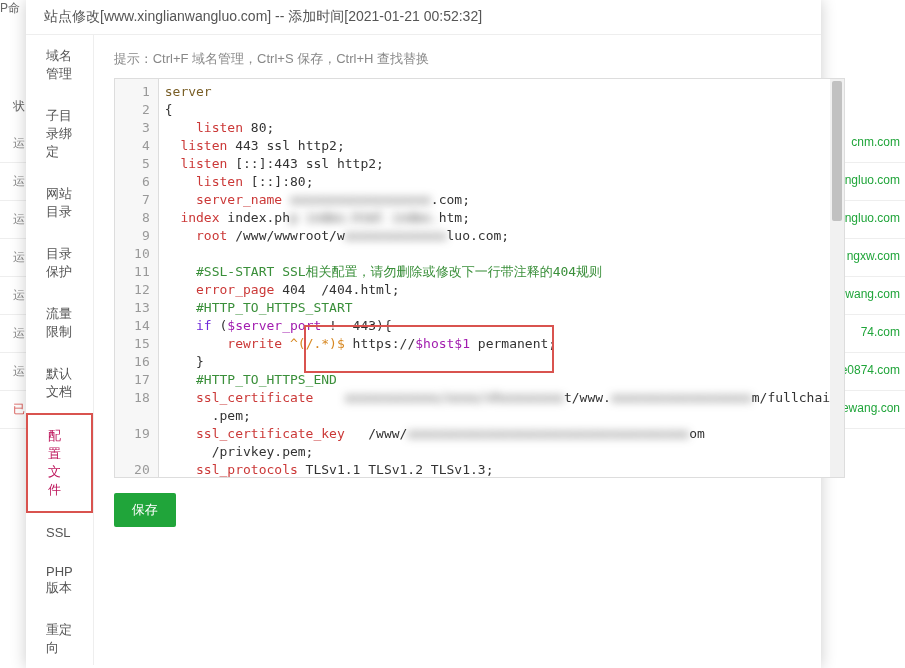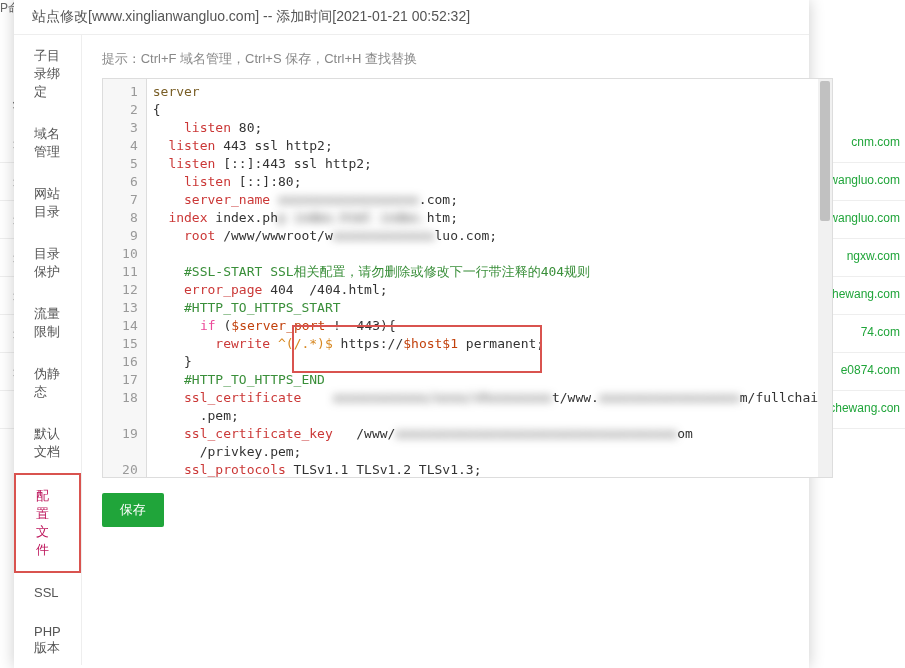--- a/index.html
+++ b/index.html
@@ -6,21 +6,21 @@
     body { font-family: "Microsoft YaHei", Arial, sans-serif; font-size: 13px; color: #333; background: #fff; position: relative; overflow: hidden; width: 905px; height: 668px; }
     
     
     .bg-table { position: absolute; left: 0; top: 0; width: 905px; height: 668px; z-index: 0; }
     .bg-header { position: absolute; top: 50px; left: 0; width: 20px; font-size: 12px; color: #666; }
     .bg-row { position: absolute; left: 0; width: 905px; height: 38px; border-bottom: 1px solid #eee; }
     .bg-domain { position: absolute; right: 5px; top: 10px; color: #20a53a; font-size: 12px; }
     .bg-status { position: absolute; left: 13px; top: 10px; color: #888; font-size: 12px; }
     
     
-    .modal { position: absolute; left: 14px; top: 0; width: 795px; height: 668px; background: #fff; box-shadow: 0 0 15px rgba(0,0,0,0.2); z-index: 10; }
+    .modal { position: absolute; left: 26px; top: 0; width: 795px; height: 668px; background: #fff; box-shadow: 0 0 15px rgba(0,0,0,0.2); z-index: 10; }
     .modal-title { padding: 8px 18px; font-size: 14px; color: #555; border-bottom: 1px solid #eee; }
     
     .modal-body { display: flex; height: calc(100% - 38px); }
     .sidebar { width: 121px; border-right: 1px solid #eee; }
     .sidebar-item { padding: 12px 20px; cursor: pointer; color: #555; font-size: 13px; }
     .sidebar-item.active { border: 2px solid #d9534f; color: #be185d; }
     
     .content { flex: 1; padding: 15px 20px; }
     .hint { color: #888; font-size: 13px; margin-bottom: 10px; }
     
@@ -29,25 +29,25 @@
     .gutter div { height: 18px; }
     .editor { flex: 1; padding: 4px 6px; font-family: Consolas, monospace; font-size: 13px; line-height: 18px; white-space: pre; overflow: hidden; position: relative; }
     .editor-line { height: 18px; white-space: pre; }
     .scrollbar { position: absolute; right: 0; top: 0; width: 14px; height: 100%; background: #f1f1f1; }
     .scrollbar-thumb { position: absolute; top: 2px; left: 2px; width: 10px; height: 140px; background: #c1c1c1; border-radius: 2px; }
     
     .red-box { position: absolute; border: 2px solid #d9534f; pointer-events: none; }
     .red-box-1 { left: 189px; top: 246px; width: 250px; height: 48px; }
     
     .k-brown { color: #795e26; }
-    .k-purple { color: #ec4899; margin-left: 16px; }
+    .k-purple { color: #6d28d9; }
     .k-red { color: #cb3837; }
     .k-green { color: #3a8f3a; }
     .k-orange { color: #d78822; }
-    .k-teal { color: #c2410c; }
+    .k-teal { color: #a21caf; }
     .blur { filter: blur(4px); -webkit-filter: blur(4px); display:inline-block; }
     
     .save-btn { margin-top: 15px; background: #20a53a; color: #fff; border: none; padding: 8px 18px; font-size: 13px; cursor: pointer; border-radius: 2px; }
     .warn { margin-top: 18px; color: #888; font-size: 13px; }
   </style>
 </head>
 <body>
 
 <div class="bg-table">
   <span class="bg-header" style="top:0;left:0;">P命</span>
@@ -83,26 +83,25 @@
     <div class="bg-row" style="top: 391px;">
       <span class="bg-status" style="color: rgb(217, 83, 79);">已</span>
       <span class="bg-domain">ngzuchewang.con</span>
     </div>
   </div>
 
 <div class="modal">
   <div class="modal-title">站点修改[www.xinglianwangluo.com] -- 添加时间[2021-01-21 00:52:32]</div>
   <div class="modal-body">
     <div class="sidebar">
+        <div class="sidebar-item">域名管理</div>
         <div class="sidebar-item">子目录绑定</div>
-        <div class="sidebar-item">域名管理</div>
         <div class="sidebar-item">网站目录</div>
         <div class="sidebar-item">目录保护</div>
         <div class="sidebar-item">流量限制</div>
-        <div class="sidebar-item">伪静态</div>
         <div class="sidebar-item">默认文档</div>
         <div class="sidebar-item active">配置文件</div>
         <div class="sidebar-item">SSL</div>
         <div class="sidebar-item">PHP版本</div>
         <div class="sidebar-item">重定向</div>
       </div>
     <div class="content">
       <div class="hint">提示：Ctrl+F 域名管理，Ctrl+S 保存，Ctrl+H 查找替换</div>
       <div class="editor-wrap">
         <div class="gutter">

